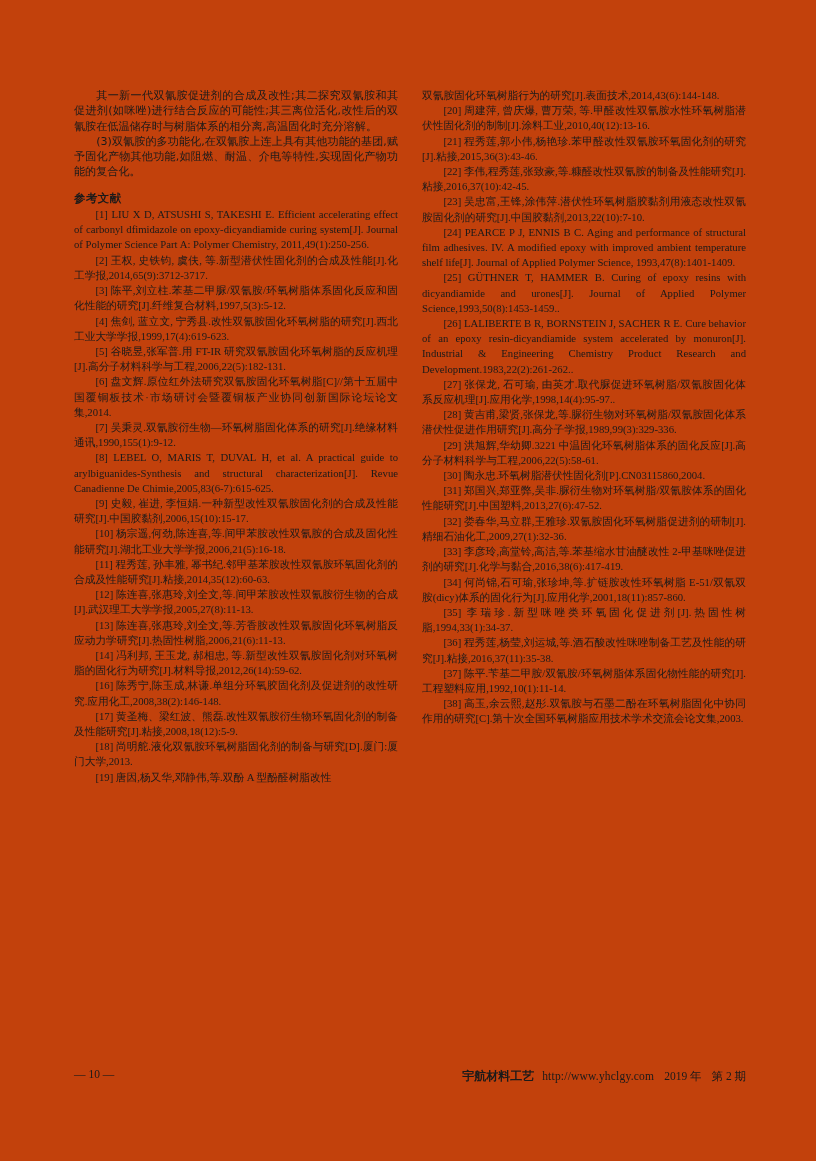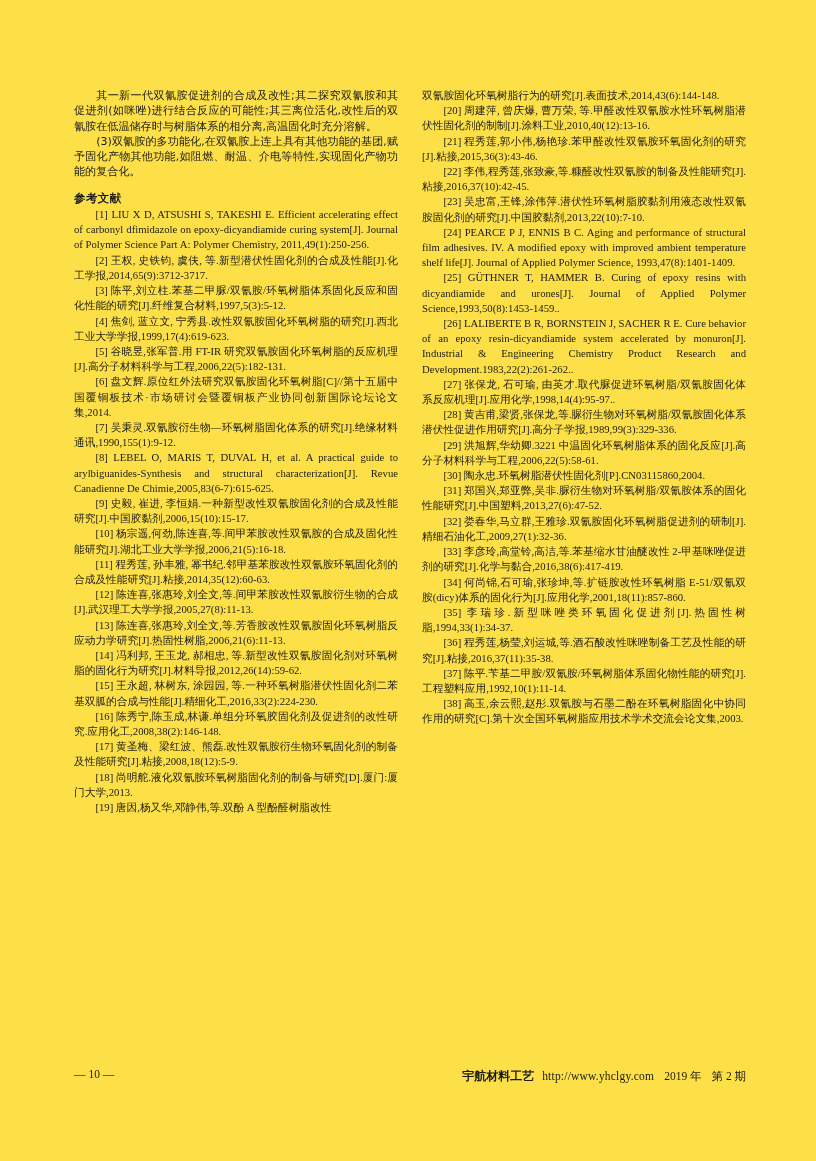--- a/index.html
+++ b/index.html
@@ -12,21 +12,21 @@
     height: 1161px;
     font-family: "Liberation Serif", serif;
     color: #1a1a1a;
     position: relative;
   }
   .page {
     position: absolute;
     left: 0; top: 0;
     width: 816px;
     height: 1161px;
-    background: #fde047;
+    background: #c2410c;
     box-sizing: border-box;
   }
   .content {
     position: absolute;
     left: 74px;
     top: 88px;
     width: 672px;
     height: 960px;
     display: flex;
     gap: 24px;
@@ -124,21 +124,20 @@
       <p class="ref">[5] 谷晓昱,张军普.用 FT-IR 研究双氰胺固化环氧树脂的反应机理[J].高分子材料科学与工程,2006,22(5):182-131.</p>
       <p class="ref">[6] 盘文辉.原位红外法研究双氰胺固化环氧树脂[C]//第十五届中国覆铜板技术·市场研讨会暨覆铜板产业协同创新国际论坛论文集,2014.</p>
       <p class="ref">[7] 吴秉灵.双氰胺衍生物—环氧树脂固化体系的研究[J].绝缘材料通讯,1990,155(1):9-12.</p>
       <p class="ref">[8] LEBEL O, MARIS T, DUVAL H, et al. A practical guide to arylbiguanides-Synthesis and structural characterization[J]. Revue Canadienne De Chimie,2005,83(6-7):615-625.</p>
       <p class="ref">[9] 史毅, 崔进, 李恒娟.一种新型改性双氰胺固化剂的合成及性能研究[J].中国胶黏剂,2006,15(10):15-17.</p>
       <p class="ref">[10] 杨宗遥,何劲,陈连喜,等.间甲苯胺改性双氰胺的合成及固化性能研究[J].湖北工业大学学报,2006,21(5):16-18.</p>
       <p class="ref">[11] 程秀莲, 孙丰雅, 幂书纪.邻甲基苯胺改性双氰胺环氧固化剂的合成及性能研究[J].粘接,2014,35(12):60-63.</p>
       <p class="ref">[12] 陈连喜,张惠玲,刘全文,等.间甲苯胺改性双氰胺衍生物的合成[J].武汉理工大学学报,2005,27(8):11-13.</p>
       <p class="ref">[13] 陈连喜,张惠玲,刘全文,等.芳香胺改性双氰胺固化环氧树脂反应动力学研究[J].热固性树脂,2006,21(6):11-13.</p>
       <p class="ref">[14] 冯利邦, 王玉龙, 郝相忠, 等.新型改性双氰胺固化剂对环氧树脂的固化行为研究[J].材料导报,2012,26(14):59-62.</p>
-      <p class="ref">[15] 王永超, 林树东, 涂园园, 等.一种环氧树脂潜伏性固化剂二苯基双胍的合成与性能[J].精细化工,2016,33(2):224-230.</p>
       <p class="ref">[16] 陈秀宁,陈玉成,林谦.单组分环氧胶固化剂及促进剂的改性研究.应用化工,2008,38(2):146-148.</p>
       <p class="ref">[17] 黄圣梅、梁红波、熊磊.改性双氰胺衍生物环氧固化剂的制备及性能研究[J].粘接,2008,18(12):5-9.</p>
       <p class="ref">[18] 尚明舵.液化双氰胺环氧树脂固化剂的制备与研究[D].厦门:厦门大学,2013.</p>
       <p class="ref">[19] 唐因,杨又华,邓静伟,等.双酚 A 型酚醛树脂改性</p>
     </div>
 
     <div class="col right">
       <p class="ref noindent">双氰胺固化环氧树脂行为的研究[J].表面技术,2014,43(6):144-148.</p>
       <p class="ref">[20] 周建萍, 曾庆爆, 曹万荣, 等.甲醛改性双氰胺水性环氧树脂潜伏性固化剂的制制[J].涂料工业,2010,40(12):13-16.</p>
       <p class="ref">[21] 程秀莲,郭小伟,杨艳珍.苯甲醛改性双氰胺环氧固化剂的研究[J].粘接,2015,36(3):43-46.</p>

